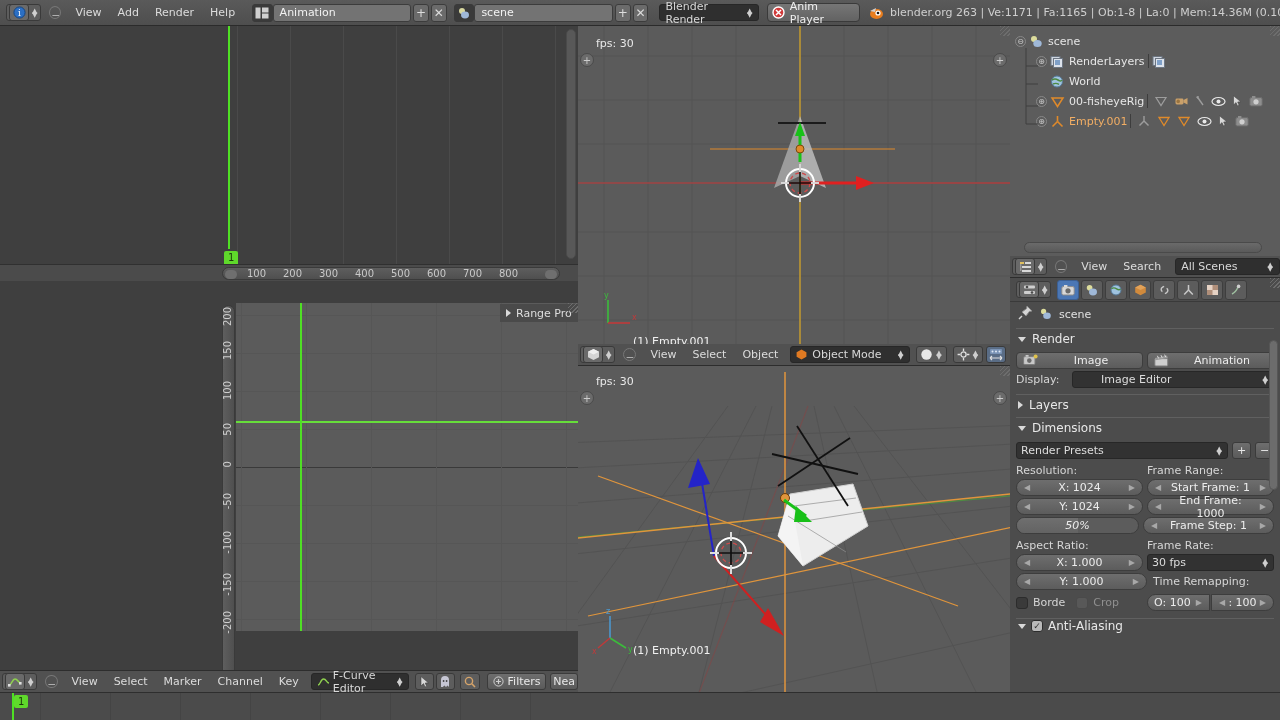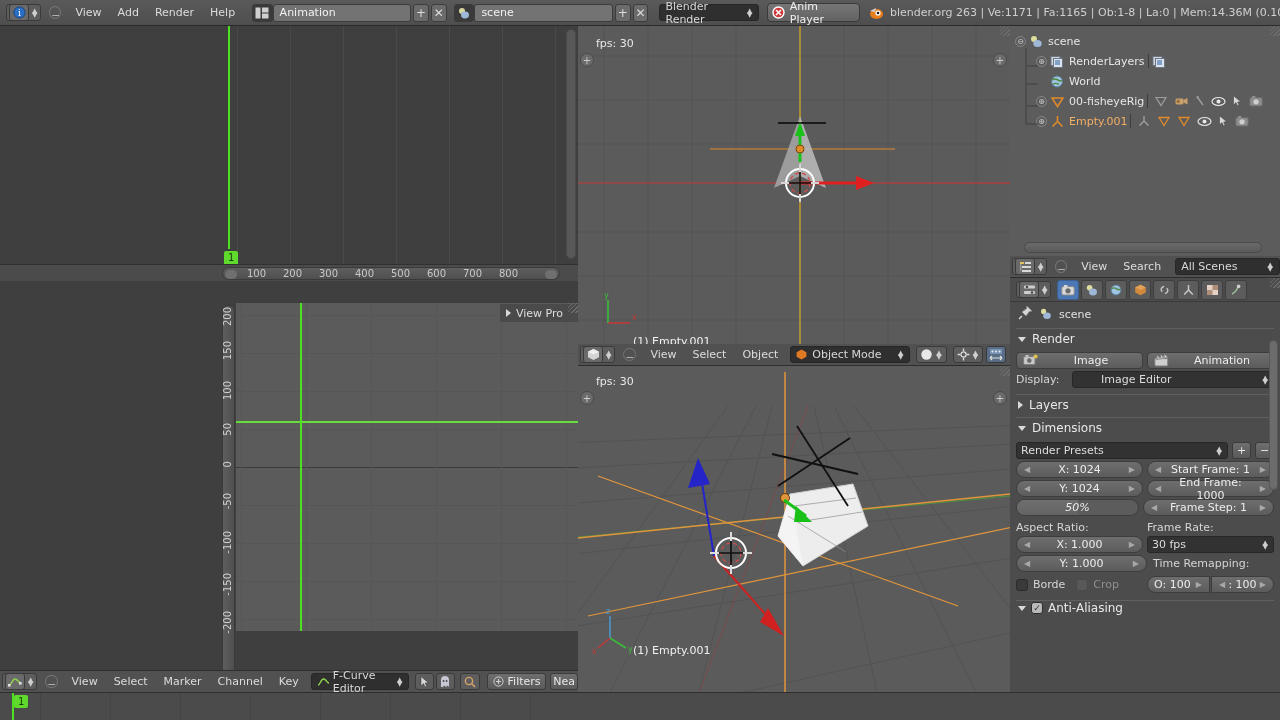--- a/index.html
+++ b/index.html
@@ -364,21 +364,21 @@
     <div class="ytick" style="left:222px;top:100px;">100</div>
     <div class="ytick" style="left:222px;top:142px;">50</div>
     <div class="ytick" style="left:222px;top:180px;">0</div>
     <div class="ytick" style="left:222px;top:212px;">-50</div>
     <div class="ytick" style="left:222px;top:250px;">-100</div>
     <div class="ytick" style="left:222px;top:292px;">-150</div>
     <div class="ytick" style="left:222px;top:330px;">-200</div>
 
     <div id="viewprops">
       <span class="tri" style="margin-right:5px;"></span>
-      <span>View Pro</span>
+      <span>Range Pro</span>
     </div>
     <div class="corner" style="right:0;top:22px;"></div>
   </div>
 
   <div class="hdr btm" style="position:absolute;left:0;top:670px;width:578px;">
     <div class="editor-select">
       <span class="ed-icon">
         <svg width="14" height="12" viewBox="0 0 14 12">
             <path d="M1 9 C4 9 4 3 7 3 C10 3 10 7 13 7" stroke="#8fd14f" stroke-width="1.6" fill="none"></path>
             <rect x="0" y="8" width="2.6" height="2.6" fill="#e0e0e0"></rect>
@@ -1002,20 +1002,24 @@
       <div class="dropf" style="flex:1;">
         <span>Render Presets</span>
         <span class="spin">
             <span>▲</span>
             <span>▼</span>
           </span>
       </div>
       <div class="grey-field" style="width:19px;">+</div>
       <div class="grey-field" style="width:19px;">−</div>
     </div>
+    <div class="prow" style="padding-top:4px;">
+      <span class="lbl" style="flex:1;">Resolution:</span>
+      <span class="lbl" style="flex:1;">Frame Range:</span>
+    </div>
     <div class="prow">
       <div class="numf">
         <span class="arw-l">◀</span>
         <span class="v">X: 1024</span>
         <span class="arw-r">▶</span>
       </div>
       <div class="numf">
         <span class="arw-l">◀</span>
         <span class="v">Start Frame: 1</span>
         <span class="arw-r">▶</span>

